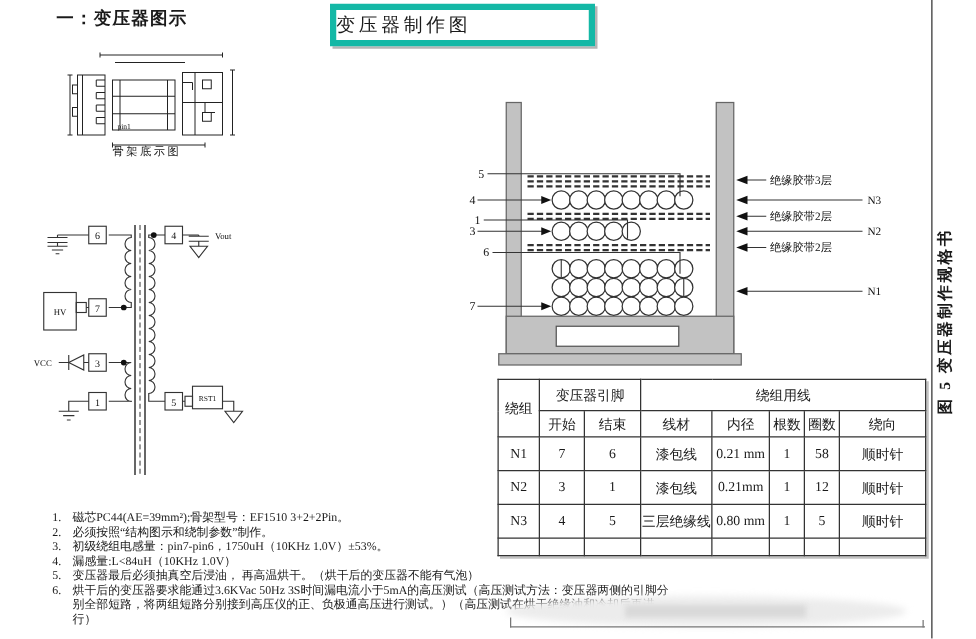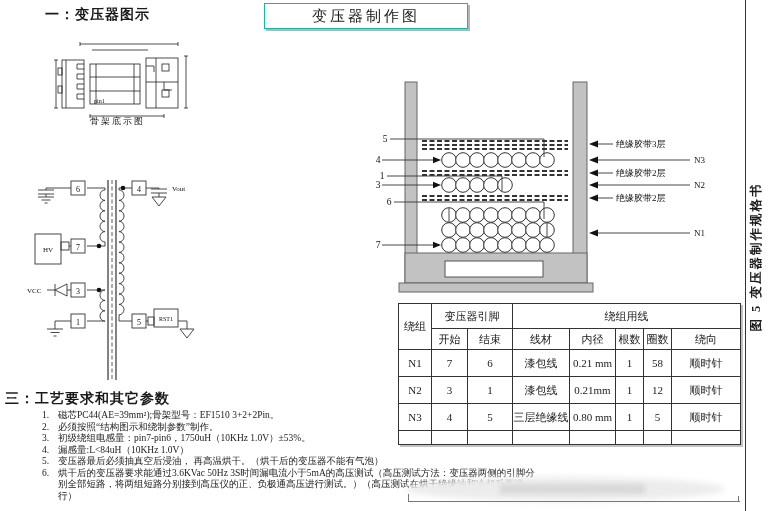--- a/index.html
+++ b/index.html
@@ -1,20 +1,20 @@
 <!DOCTYPE html>
 <html><head>
 <meta charset="utf-8">
 <style>
   html,body{margin:0;padding:0;background:#fff;}
   .page{position:relative;width:781px;height:511px;background:#fff;overflow:hidden;
         font-family:"Liberation Serif","DejaVu Serif",serif;color:#1a1a1a;}
   .title-box{position:absolute;left:264px;top:3px;width:202px;height:24px;
-        border:1px solid #14b8a6;box-shadow:2px 2px 0 #b5b5b5;background:#fff;
-        display:flex;align-items:center;justify-content:center;
+        border:5px solid #14b8a6;box-shadow:2px 2px 0 #b5b5b5;background:#fff;
+        display:flex;align-items:center;
         font-size:15px;letter-spacing:3px;}
   .h{position:absolute;font-weight:bold;font-size:14px;letter-spacing:1px;}
   .sec1-h{left:8px;top:6px;margin-left:37px;}
   .sec2-h{left:8px;top:158px;}
   .sec3-h{left:5px;top:390px;}
   .sec4-h{left:415px;top:45px;}
   .bobbin{position:absolute;left:52px;top:40px;}
   .bobbin-caption{position:absolute;left:90px;top:115px;font-size:9px;letter-spacing:2px;}
   .schematic{position:absolute;left:25px;top:174px;}
   .structure{position:absolute;left:370px;top:75px;}
@@ -136,21 +136,20 @@
     <g class="thin">
       <path d="M121,147 H123"></path>
       <rect x="123" y="143" width="6" height="8"></rect>
       <rect x="129" y="135" width="24" height="18"></rect>
       <path d="M153,147 H162 V155"></path>
       <path d="M155,155 L169,155 L162,164 Z" fill="#fff"></path>
     </g>
     <text x="141" y="147" font-size="6" text-anchor="middle">RST1</text>
   </svg>
 
-  <div class="h sec3-h">三：工艺要求和其它参数</div>
   <div class="proc-list">
     <div class="proc-item">
       <span class="proc-num">1.</span>
       <span class="proc-text">磁芯PC44(AE=39mm²);骨架型号：EF1510 3+2+2Pin。</span>
     </div>
     <div class="proc-item">
       <span class="proc-num">2.</span>
       <span class="proc-text">必须按照“结构图示和绕制参数”制作。</span>
     </div>
     <div class="proc-item">

